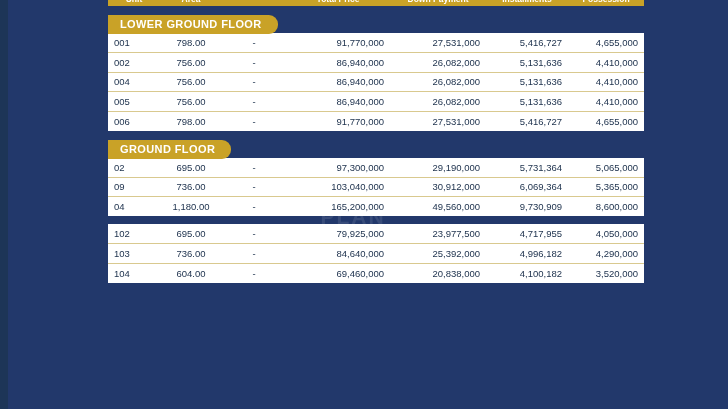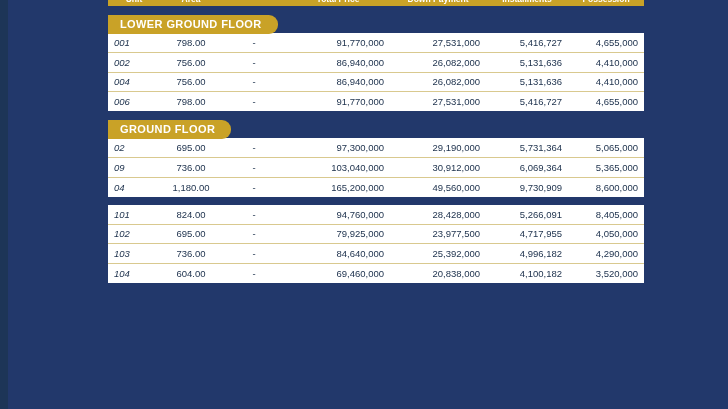--- a/index.html
+++ b/index.html
@@ -91,21 +91,21 @@
     font-size: 9.5px;
     color: #20344f;
     padding: 0 6px;
     box-sizing: border-box;
     white-space: nowrap;
     overflow: hidden;
   }
   .tbl tr:last-child td {
     border-bottom: none;
   }
-  .c-unit   { width: 52px;  text-align: left; padding-left: 12px; font-style: italic; }
+  .c-unit   { width: 52px;  text-align: left; padding-left: 12px; }
   .c-area   { width: 62px;  text-align: center; }
   .c-dash   { width: 64px;  text-align: center; }
   .c-total  { width: 104px; text-align: right; }
   .c-down   { width: 96px;  text-align: right; }
   .c-inst   { width: 82px;  text-align: right; }
   .c-poss   { width: 76px;  text-align: right; padding-right: 10px; }
 
   .h-unit   { width: 52px; }
   .h-area   { width: 62px; }
   .h-dash   { width: 64px; }
@@ -160,20 +160,29 @@
           <tr>
             <td class="c-unit">004</td>
             <td class="c-area">756.00</td>
             <td class="c-dash">-</td>
             <td class="c-total">86,940,000</td>
             <td class="c-down">26,082,000</td>
             <td class="c-inst">5,131,636</td>
             <td class="c-poss">4,410,000</td>
           </tr>
           <tr>
+            <td class="c-unit">005</td>
+            <td class="c-area">756.00</td>
+            <td class="c-dash">-</td>
+            <td class="c-total">86,940,000</td>
+            <td class="c-down">26,082,000</td>
+            <td class="c-inst">5,131,636</td>
+            <td class="c-poss">4,410,000</td>
+          </tr>
+          <tr>
             <td class="c-unit">006</td>
             <td class="c-area">798.00</td>
             <td class="c-dash">-</td>
             <td class="c-total">91,770,000</td>
             <td class="c-down">27,531,000</td>
             <td class="c-inst">5,416,727</td>
             <td class="c-poss">4,655,000</td>
           </tr>
         </tbody>
       </table>
@@ -213,29 +222,20 @@
             <td class="c-poss">8,600,000</td>
           </tr>
         </tbody>
       </table>
     </div>
 
     <div class="group">
       <table class="tbl">
         <tbody>
           <tr>
-            <td class="c-unit">101</td>
-            <td class="c-area">824.00</td>
-            <td class="c-dash">-</td>
-            <td class="c-total">94,760,000</td>
-            <td class="c-down">28,428,000</td>
-            <td class="c-inst">5,266,091</td>
-            <td class="c-poss">8,405,000</td>
-          </tr>
-          <tr>
             <td class="c-unit">102</td>
             <td class="c-area">695.00</td>
             <td class="c-dash">-</td>
             <td class="c-total">79,925,000</td>
             <td class="c-down">23,977,500</td>
             <td class="c-inst">4,717,955</td>
             <td class="c-poss">4,050,000</td>
           </tr>
           <tr>
             <td class="c-unit">103</td>

